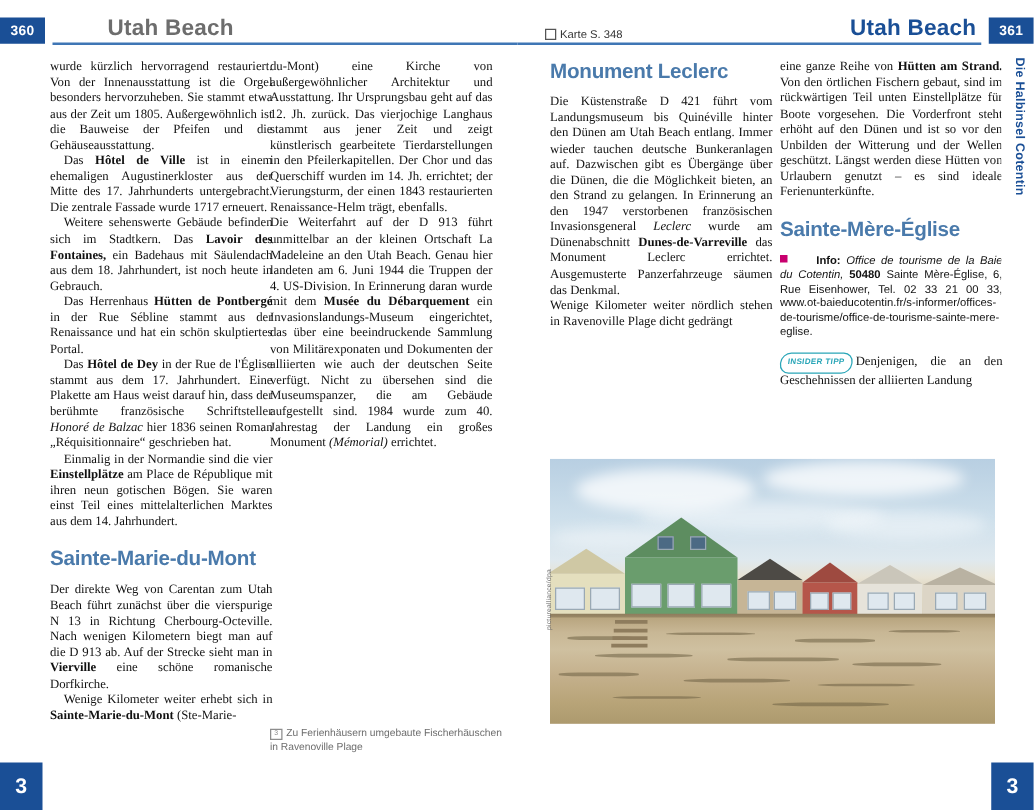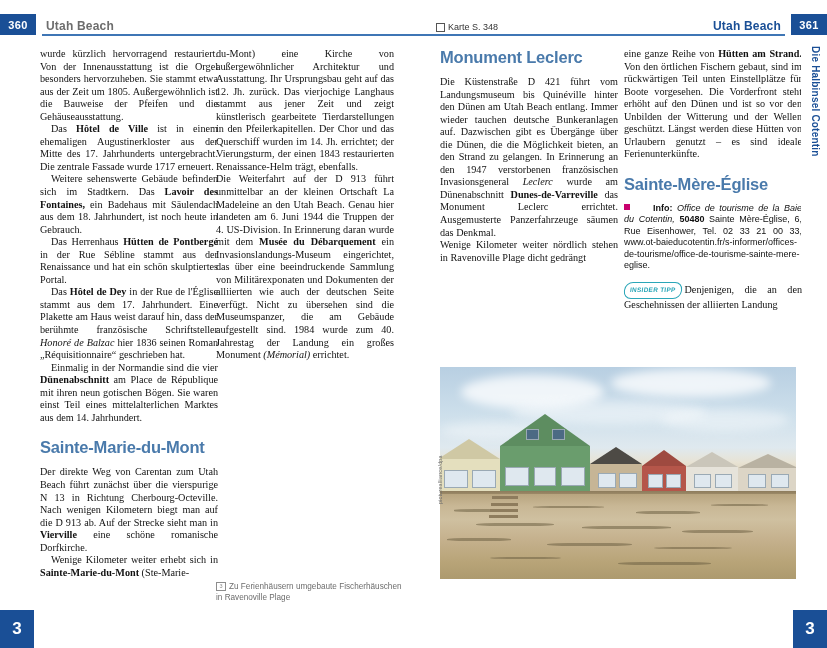--- a/index.html
+++ b/index.html
@@ -31,22 +31,22 @@
 
   .head-rule{
     position:absolute;left:42px;right:0;bottom:0;
     height:2px;background:#3f76b5;
   }
   .head-right .head-rule{left:0;right:42px;}
 
   .head-title{
     position:absolute;bottom:3px;
     font-family:"Liberation Sans",sans-serif;
-    font-weight:bold;font-size:12px;color:#6d6d6d;
-    letter-spacing:.2px;white-space:nowrap;
+    font-weight:bold;font-size:18px;color:#6d6d6d;
+    letter-spacing:.2px;white-space:nowrap;margin-left:40px;
   }
   .head-left .head-title{left:46px;}
   .head-right .head-title{right:46px;color:#1a4f96;}
 
   .head-karte{
     position:absolute;bottom:4px;left:22px;
     font-family:"Liberation Sans",sans-serif;
     font-size:9px;color:#333333;white-space:nowrap;
     display:flex;align-items:center;gap:3px;
   }
@@ -219,21 +219,21 @@
     <div class="head-title">Utah Beach</div>
     <div class="head-rule"></div>
   </div>
 
   <div class="col" id="col1">
     <p class="noindent">wurde kürzlich hervorragend restauriert. Von der Innenausstattung ist die Orgel besonders hervorzuheben. Sie stammt etwa aus der Zeit um 1805. Außergewöhnlich ist die Bauweise der Pfeifen und die Gehäuseausstattung.</p>
     <p><span>Das </span><b>Hôtel de Ville</b><span> ist in einem ehemaligen Augustinerkloster aus der Mitte des 17. Jahrhunderts untergebracht. Die zentrale Fassade wurde 1717 erneuert.</span></p>
     <p><span>Weitere sehenswerte Gebäude befinden sich im Stadtkern. Das </span><b>Lavoir des Fontaines,</b><span> ein Badehaus mit Säulendach aus dem 18. Jahrhundert, ist noch heute in Gebrauch.</span></p>
     <p><span>Das Herrenhaus </span><b>Hütten de Pontbergé</b><span> in der Rue Sébline stammt aus der Renaissance und hat ein schön skulptiertes Portal.</span></p>
     <p><span>Das </span><b>Hôtel de Dey</b><span> in der Rue de l'Église stammt aus dem 17. Jahrhundert. Eine Plakette am Haus weist darauf hin, dass der berühmte französische Schriftsteller </span><i>Honoré de Balzac</i><span> hier 1836 seinen Roman „Réquisitionnaire“ geschrieben hat.</span></p>
-    <p><span>Einmalig in der Normandie sind die vier </span><b>Dünenabschnitt</b><span> am Place de République mit ihren neun gotischen Bögen. Sie waren einst Teil eines mittelalterlichen Marktes aus dem 14. Jahrhundert.</span></p>
+    <p><span>Einmalig in der Normandie sind die vier </span><b>Einstellplätze</b><span> am Place de République mit ihren neun gotischen Bögen. Sie waren einst Teil eines mittelalterlichen Marktes aus dem 14. Jahrhundert.</span></p>
     <h2 class="sec">Sainte-Marie-du-Mont</h2>
     <p class="noindent"><span>Der direkte Weg von Carentan zum Utah Beach führt zunächst über die vierspurige N 13 in Richtung Cherbourg-Octeville. Nach wenigen Kilometern biegt man auf die D 913 ab. Auf der Strecke sieht man in </span><b>Vierville</b><span> eine schöne romanische Dorfkirche.</span></p>
     <p><span>Wenige Kilometer weiter erhebt sich in </span><b>Sainte-Marie-du-Mont</b><span> (Ste-Marie-</span></p>
   </div>
 
   <div class="col" id="col2">
     <p class="noindent">du-Mont) eine Kirche von außergewöhnlicher Architektur und Ausstattung. Ihr Ursprungsbau geht auf das 12. Jh. zurück. Das vierjochige Langhaus stammt aus jener Zeit und zeigt künstlerisch gearbeitete Tierdarstellungen in den Pfeilerkapitellen. Der Chor und das Querschiff wurden im 14. Jh. errichtet; der Vierungsturm, der einen 1843 restaurierten Renaissance-Helm trägt, ebenfalls.</p>
     <p class="noindent"><span>Die Weiterfahrt auf der D 913 führt unmittelbar an der kleinen Ortschaft La Madeleine an den Utah Beach. Genau hier landeten am 6. Juni 1944 die Truppen der 4. US-Division. In Erinnerung daran wurde mit dem </span><b>Musée du Débarquement</b><span> ein Invasionslandungs-Museum eingerichtet, das über eine beeindruckende Sammlung von Militärexponaten und Dokumenten der alliierten wie auch der deutschen Seite verfügt. Nicht zu übersehen sind die Museumspanzer, die am Gebäude aufgestellt sind. 1984 wurde zum 40. Jahrestag der Landung ein großes Monument </span><i>(Mémorial)</i><span> errichtet.</span></p>
   </div>
 

